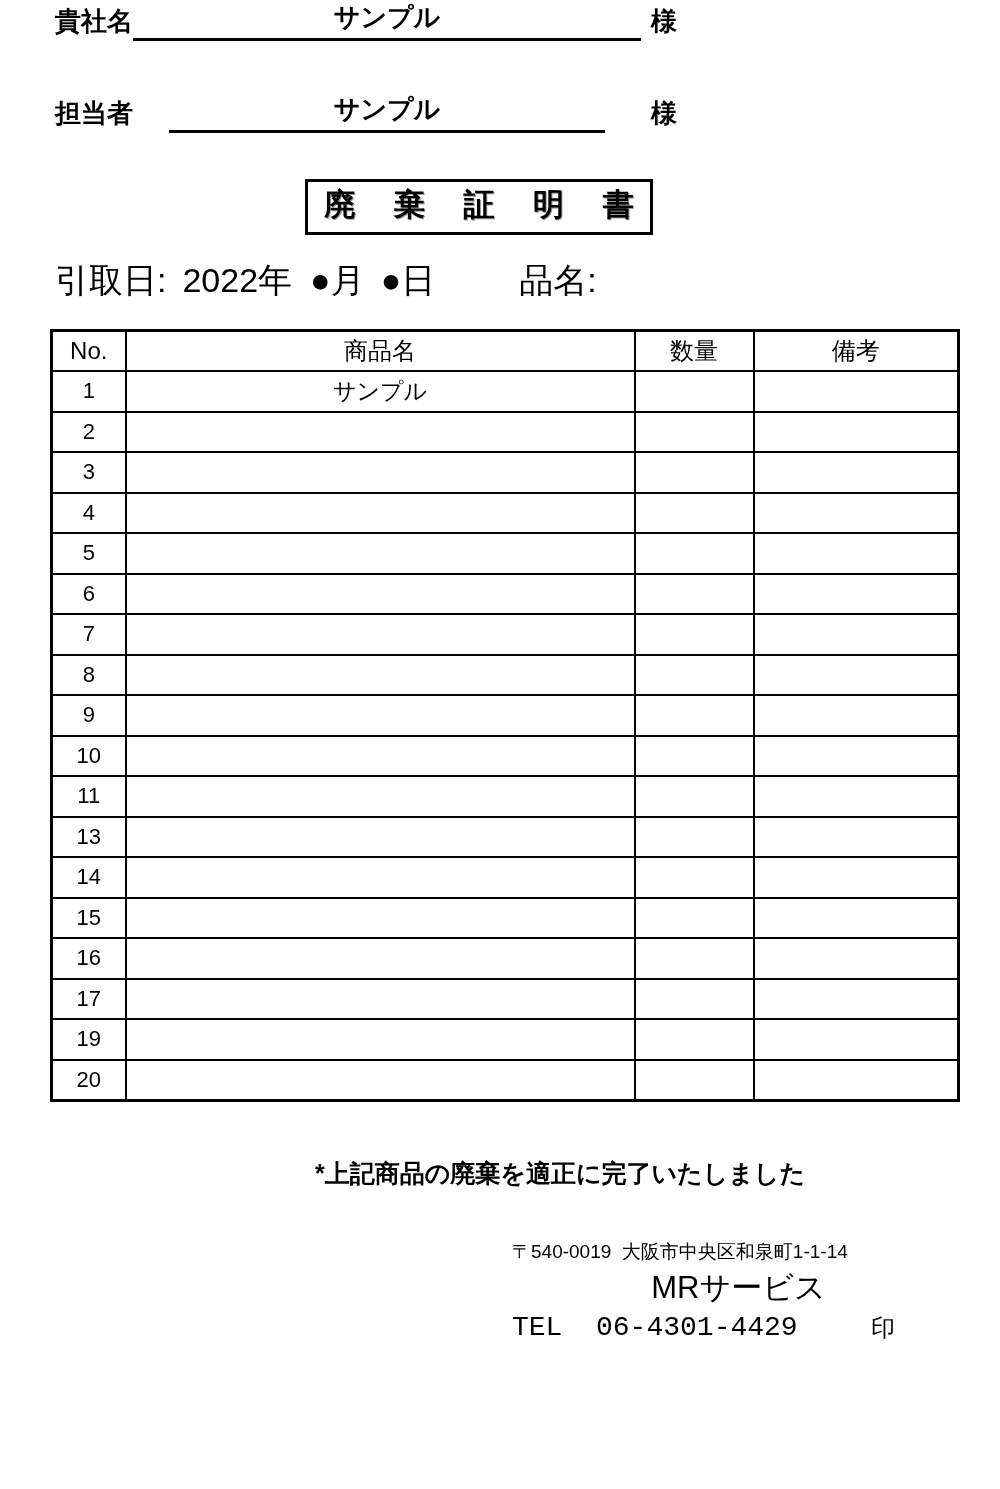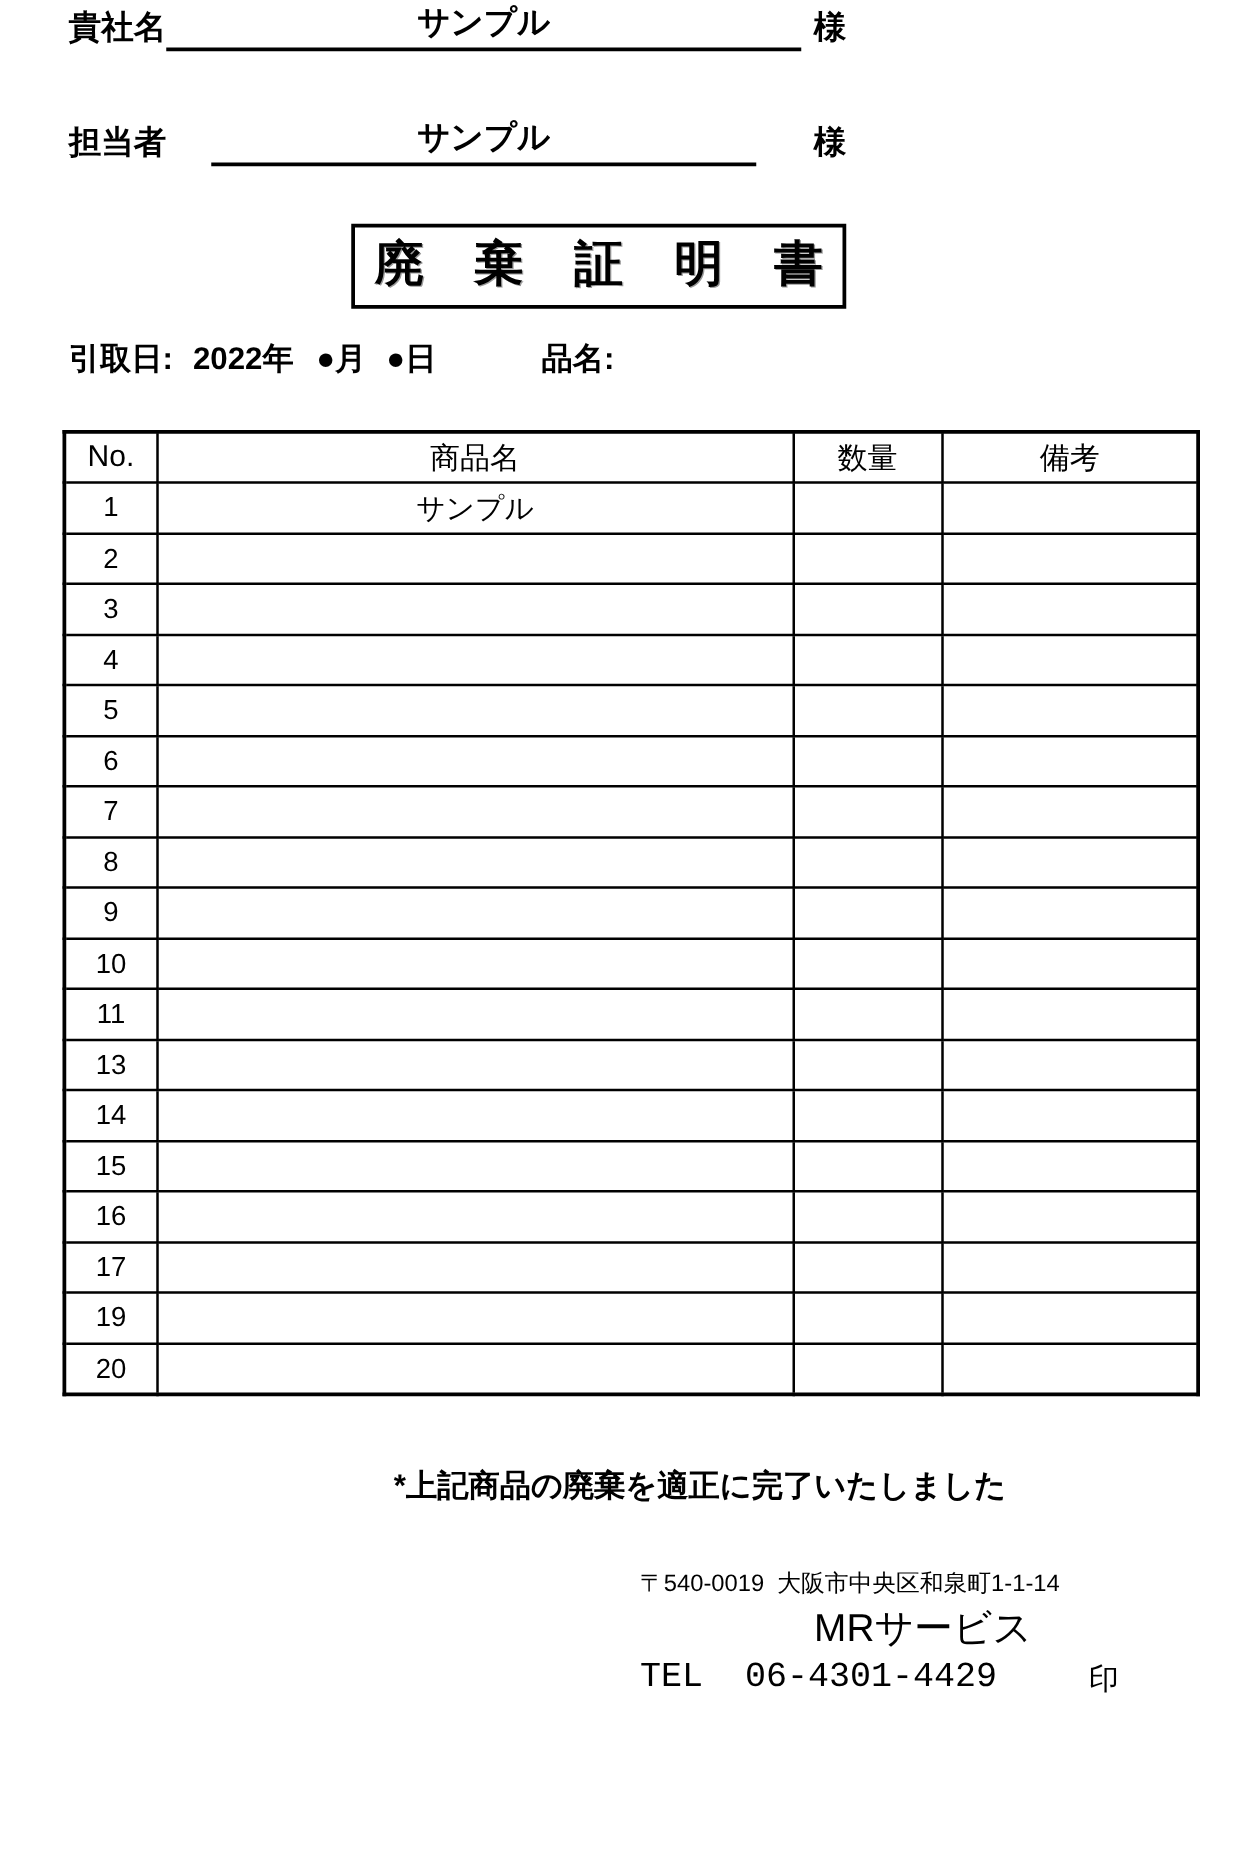--- a/index.html
+++ b/index.html
@@ -23,39 +23,39 @@
     border-bottom:3px solid #000; padding-bottom:3px;
   }
   .field-suffix { margin-left:10px; padding-bottom:2px; }
 
   
   .title-wrap { margin-top:46px; width:1000px; text-align:center; }
   .title-box {
     display:inline-block; position:relative; left:-21px;
     border:3px solid #000;
     padding:2px 10px 6px 16px;
-    font-size:39px; font-weight:bold;
+    font-size:31px; font-weight:bold;
     letter-spacing:6px; word-spacing:18px;
     text-shadow:1px 1px 0 #999;
   }
 
   
   .pickup-line {
     margin-left:55px; margin-top:23px;
-    font-size:25px; font-weight:bold;
+    font-size:34px; font-weight:normal;
     display:flex; align-items:center; white-space:nowrap;
   }
   .pickup-year  { margin-left:16px; }
   .pickup-month { margin-left:18px; }
   .pickup-day   { margin-left:16px; }
   .pickup-item-label { margin-left:84px; }
 
   
   table.product-table {
-    margin-left:50px; margin-top:41px;
+    margin-left:50px; margin-top:25px;
     width:907px; border-collapse:collapse; table-layout:fixed;
     border:3px solid #000;
   }
   .product-table th, .product-table td {
     border:2px solid #000;
     height:40.5px;
     text-align:center; vertical-align:middle;
     font-weight:normal; padding:0 4px;
     overflow:hidden; white-space:nowrap;
   }

